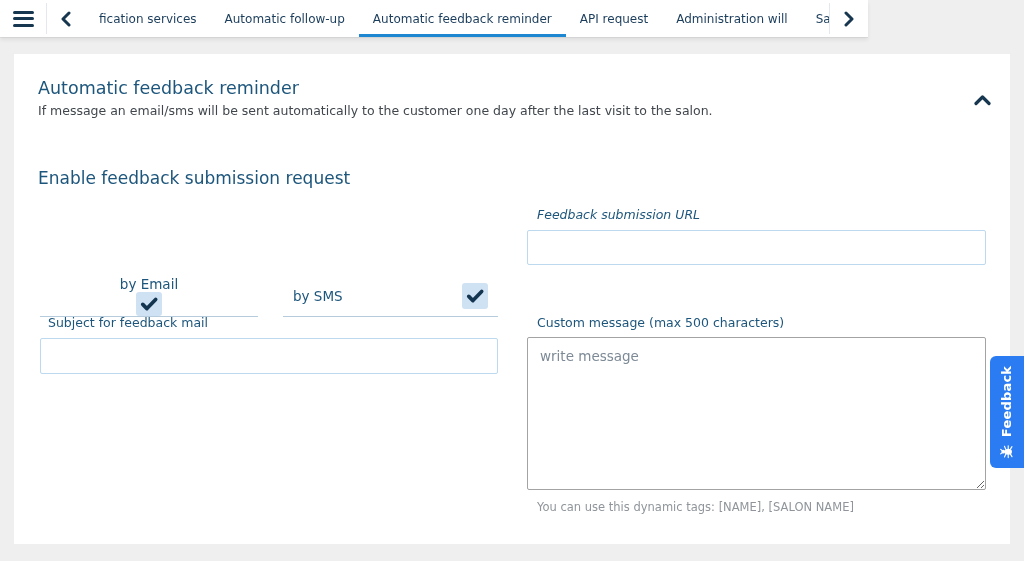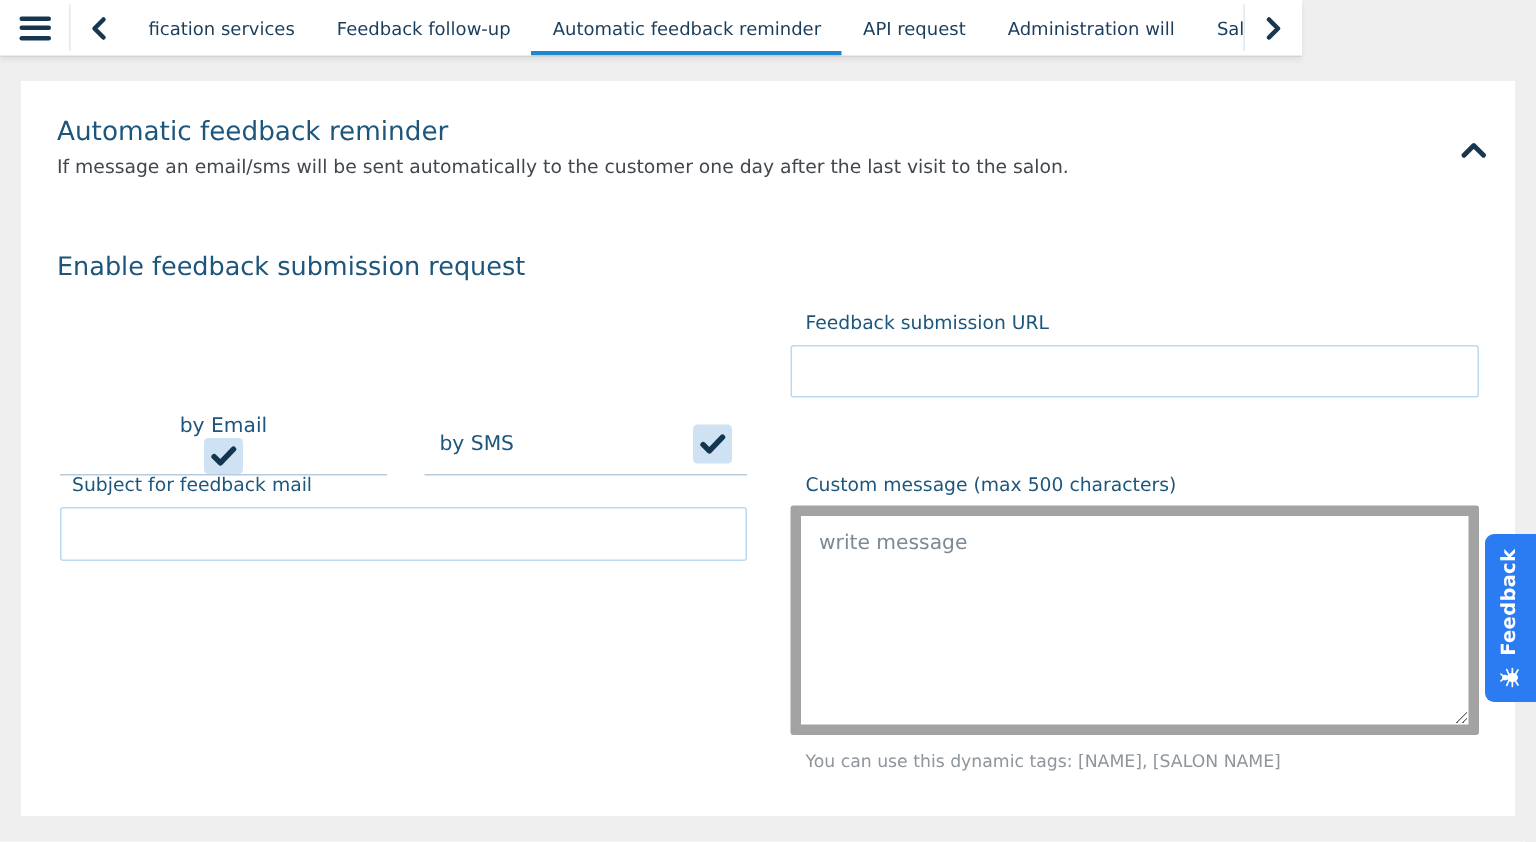--- a/index.html
+++ b/index.html
@@ -66,35 +66,35 @@
   }
   .check-row .cb-label { font-size:13.5px; color:#1d567c; }
   .row-email { left:26px; width:218px;flex-direction:column; }
   .row-sms   { left:269px; width:215px; }
   .checkbox {
     width:26px; height:26px; background:#cfe2f4; border-radius:3px;
     display:flex; align-items:center; justify-content:center;
   }
 
   .field-label { position:absolute; font-size:12.5px; color:#1d567c; }
-  .lbl-url     { left:523px; top:153px; }
+  .lbl-url     { left:523px; top:153px;font-style:italic; }
   .lbl-subject { left:34px;  top:261px; }
   .lbl-msg     { left:523px; top:261px; }
 
   .text-input {
     position:absolute; border:1px solid #bcd9ef; border-radius:2px;
     background:#fff; font-size:13.5px; color:#33424e; padding:0 12px;
     outline:none; font-family:inherit;
   }
   .input-url     { left:513px; top:176px; width:459px; height:35px; }
   .input-subject { left:26px;  top:284px; width:458px; height:36px; }
 
   .textarea-msg {
     position:absolute; left:513px; top:283px; width:459px; height:153px;
-    border:7px solid #a3a3a3; border-radius:2px; background:#fff;
+    border:1px solid #a3a3a3; border-radius:2px; background:#fff;
     font-size:13.5px; color:#33424e; padding:10px 12px;
     font-family:inherit; outline:none; resize:both;
   }
   .textarea-msg::placeholder, .text-input::placeholder { color:#7d8a96; opacity:1; }
 
   .helper-text {
     position:absolute; left:523px; top:446px;
     font-size:11.5px; color:#8f959a;
   }
 
@@ -120,21 +120,21 @@
       <span></span>
   </div>
   <div class="vdivider"></div>
   <div class="scrollbtn">
     <svg width="14" height="16" viewBox="0 0 14 16">
       <path d="M10 2 L4 8 L10 14" fill="none" stroke="#17364f" stroke-width="3" stroke-linecap="round" stroke-linejoin="round"></path>
     </svg>
   </div>
   <div class="tabs">
     <div class="tab">fication services</div>
-    <div class="tab">Feedback follow-up</div>
+    <div class="tab">Automatic follow-up</div>
     <div class="tab active">Automatic feedback reminder</div>
     <div class="tab">API request</div>
     <div class="tab">Administration will</div>
     <div class="tab">Salon Booking System required pages</div>
   </div>
   <div class="rightnav">
     <div class="vdivider"></div>
     <div class="scrollbtn">
       <svg width="14" height="16" viewBox="0 0 14 16">
         <path d="M4 2 L10 8 L4 14" fill="none" stroke="#17364f" stroke-width="3" stroke-linecap="round" stroke-linejoin="round"></path>

